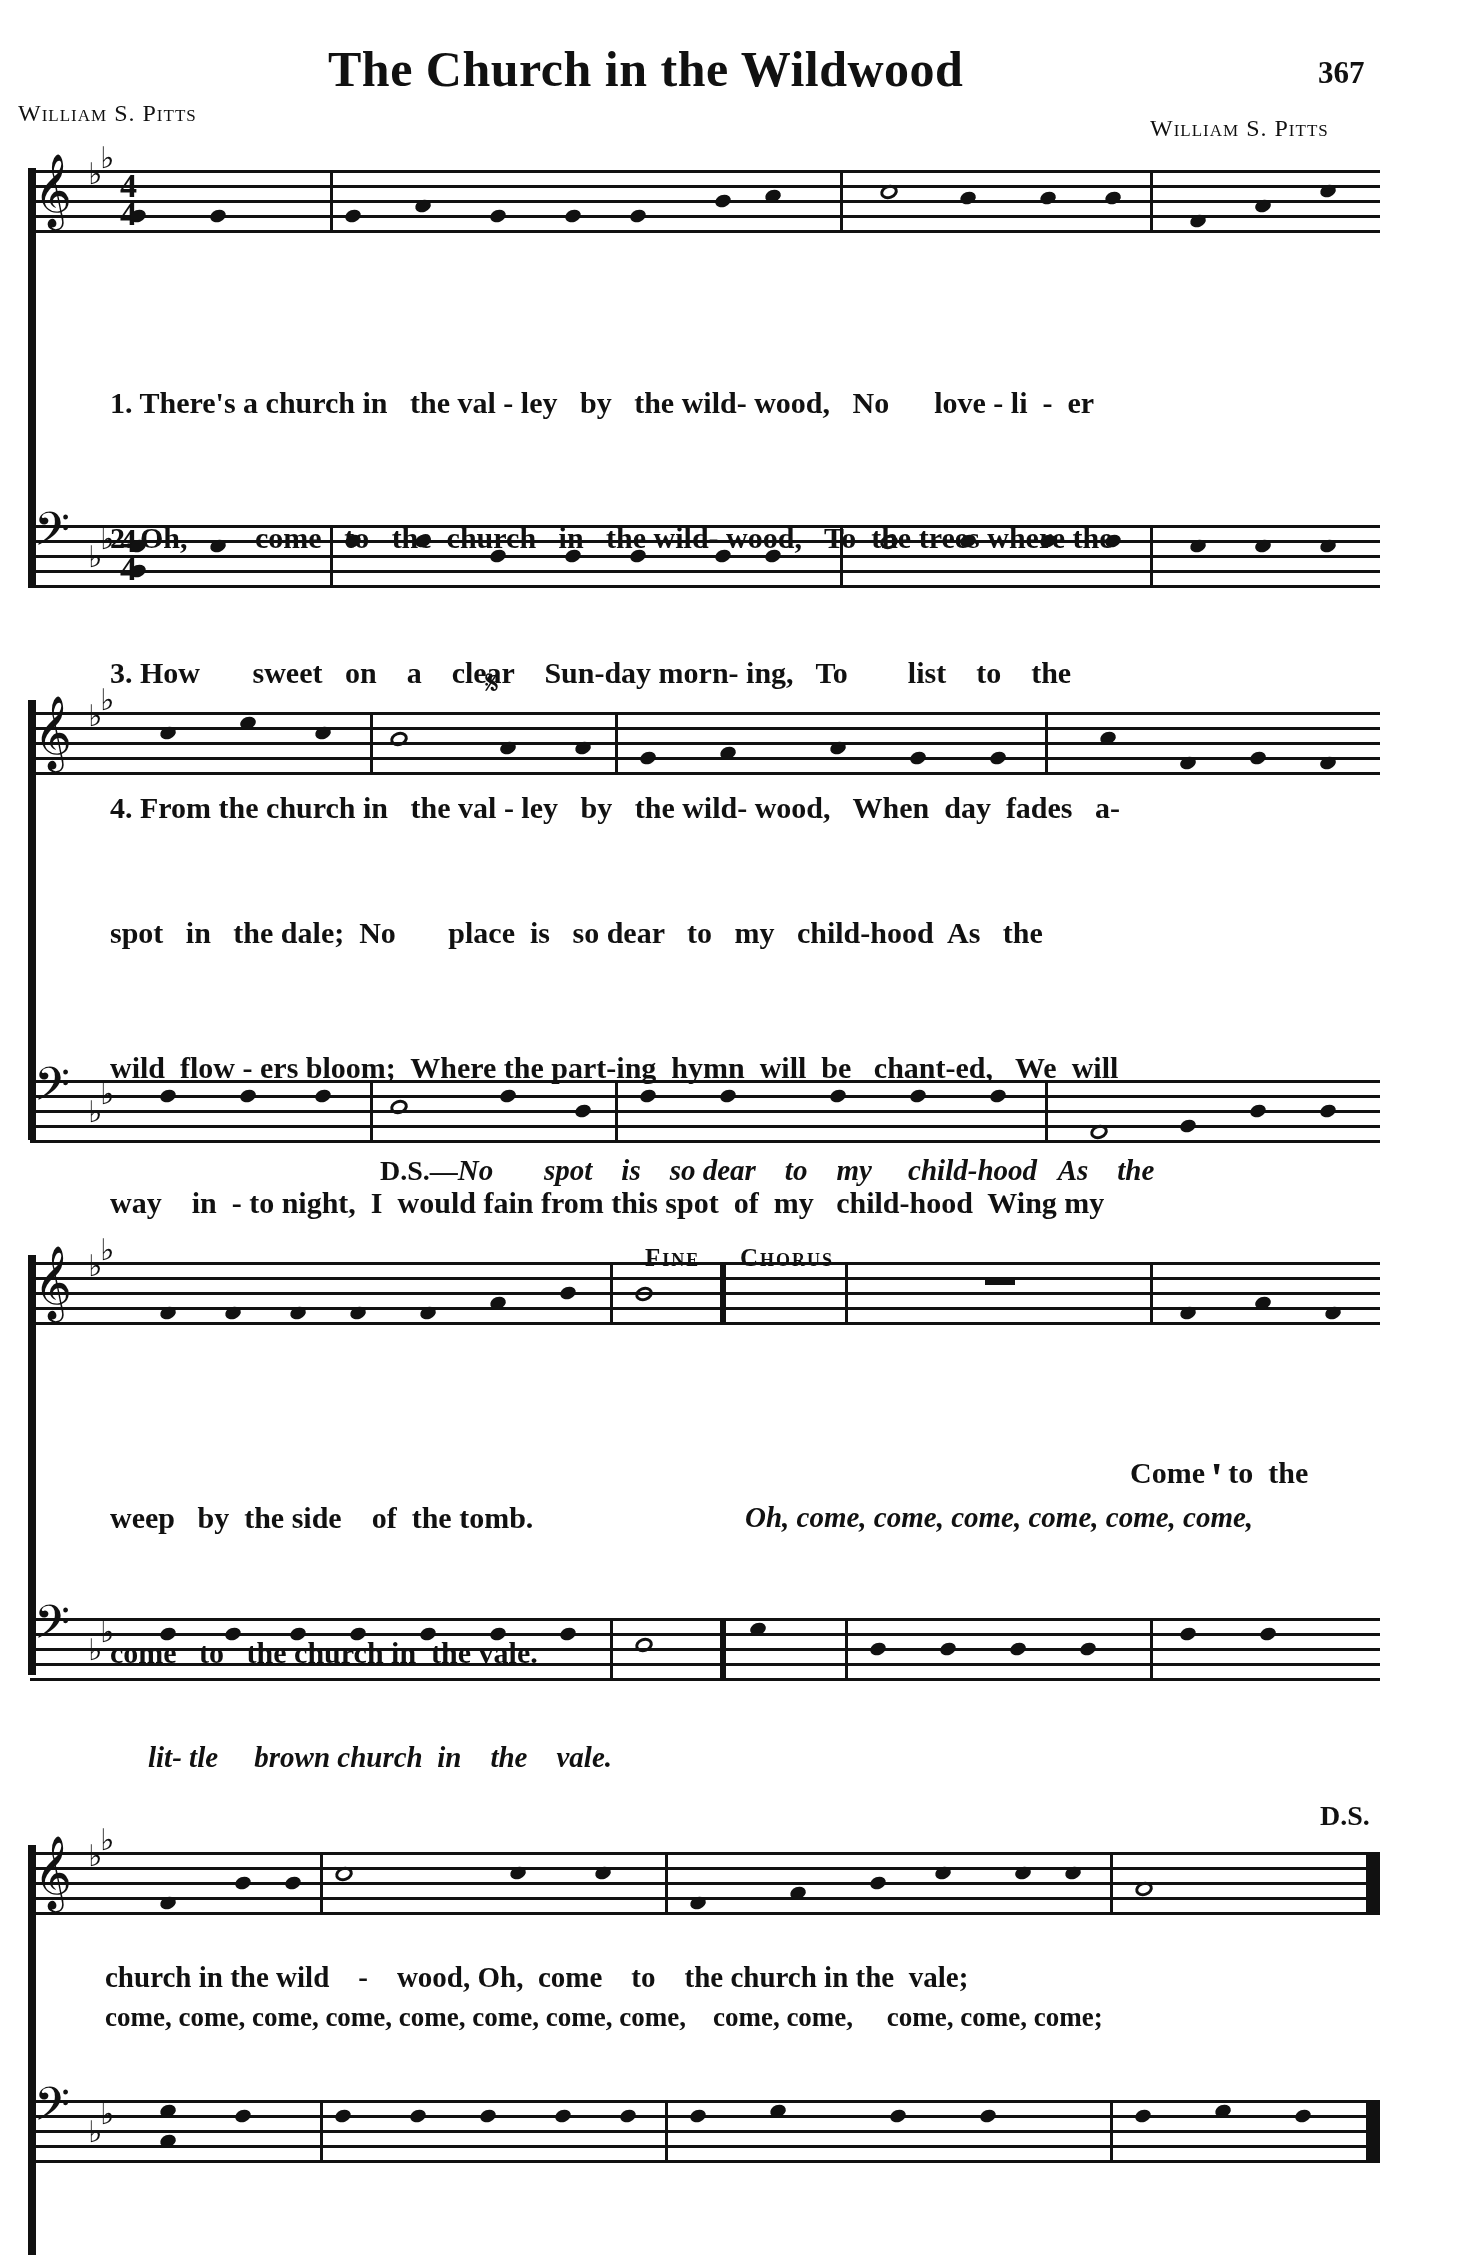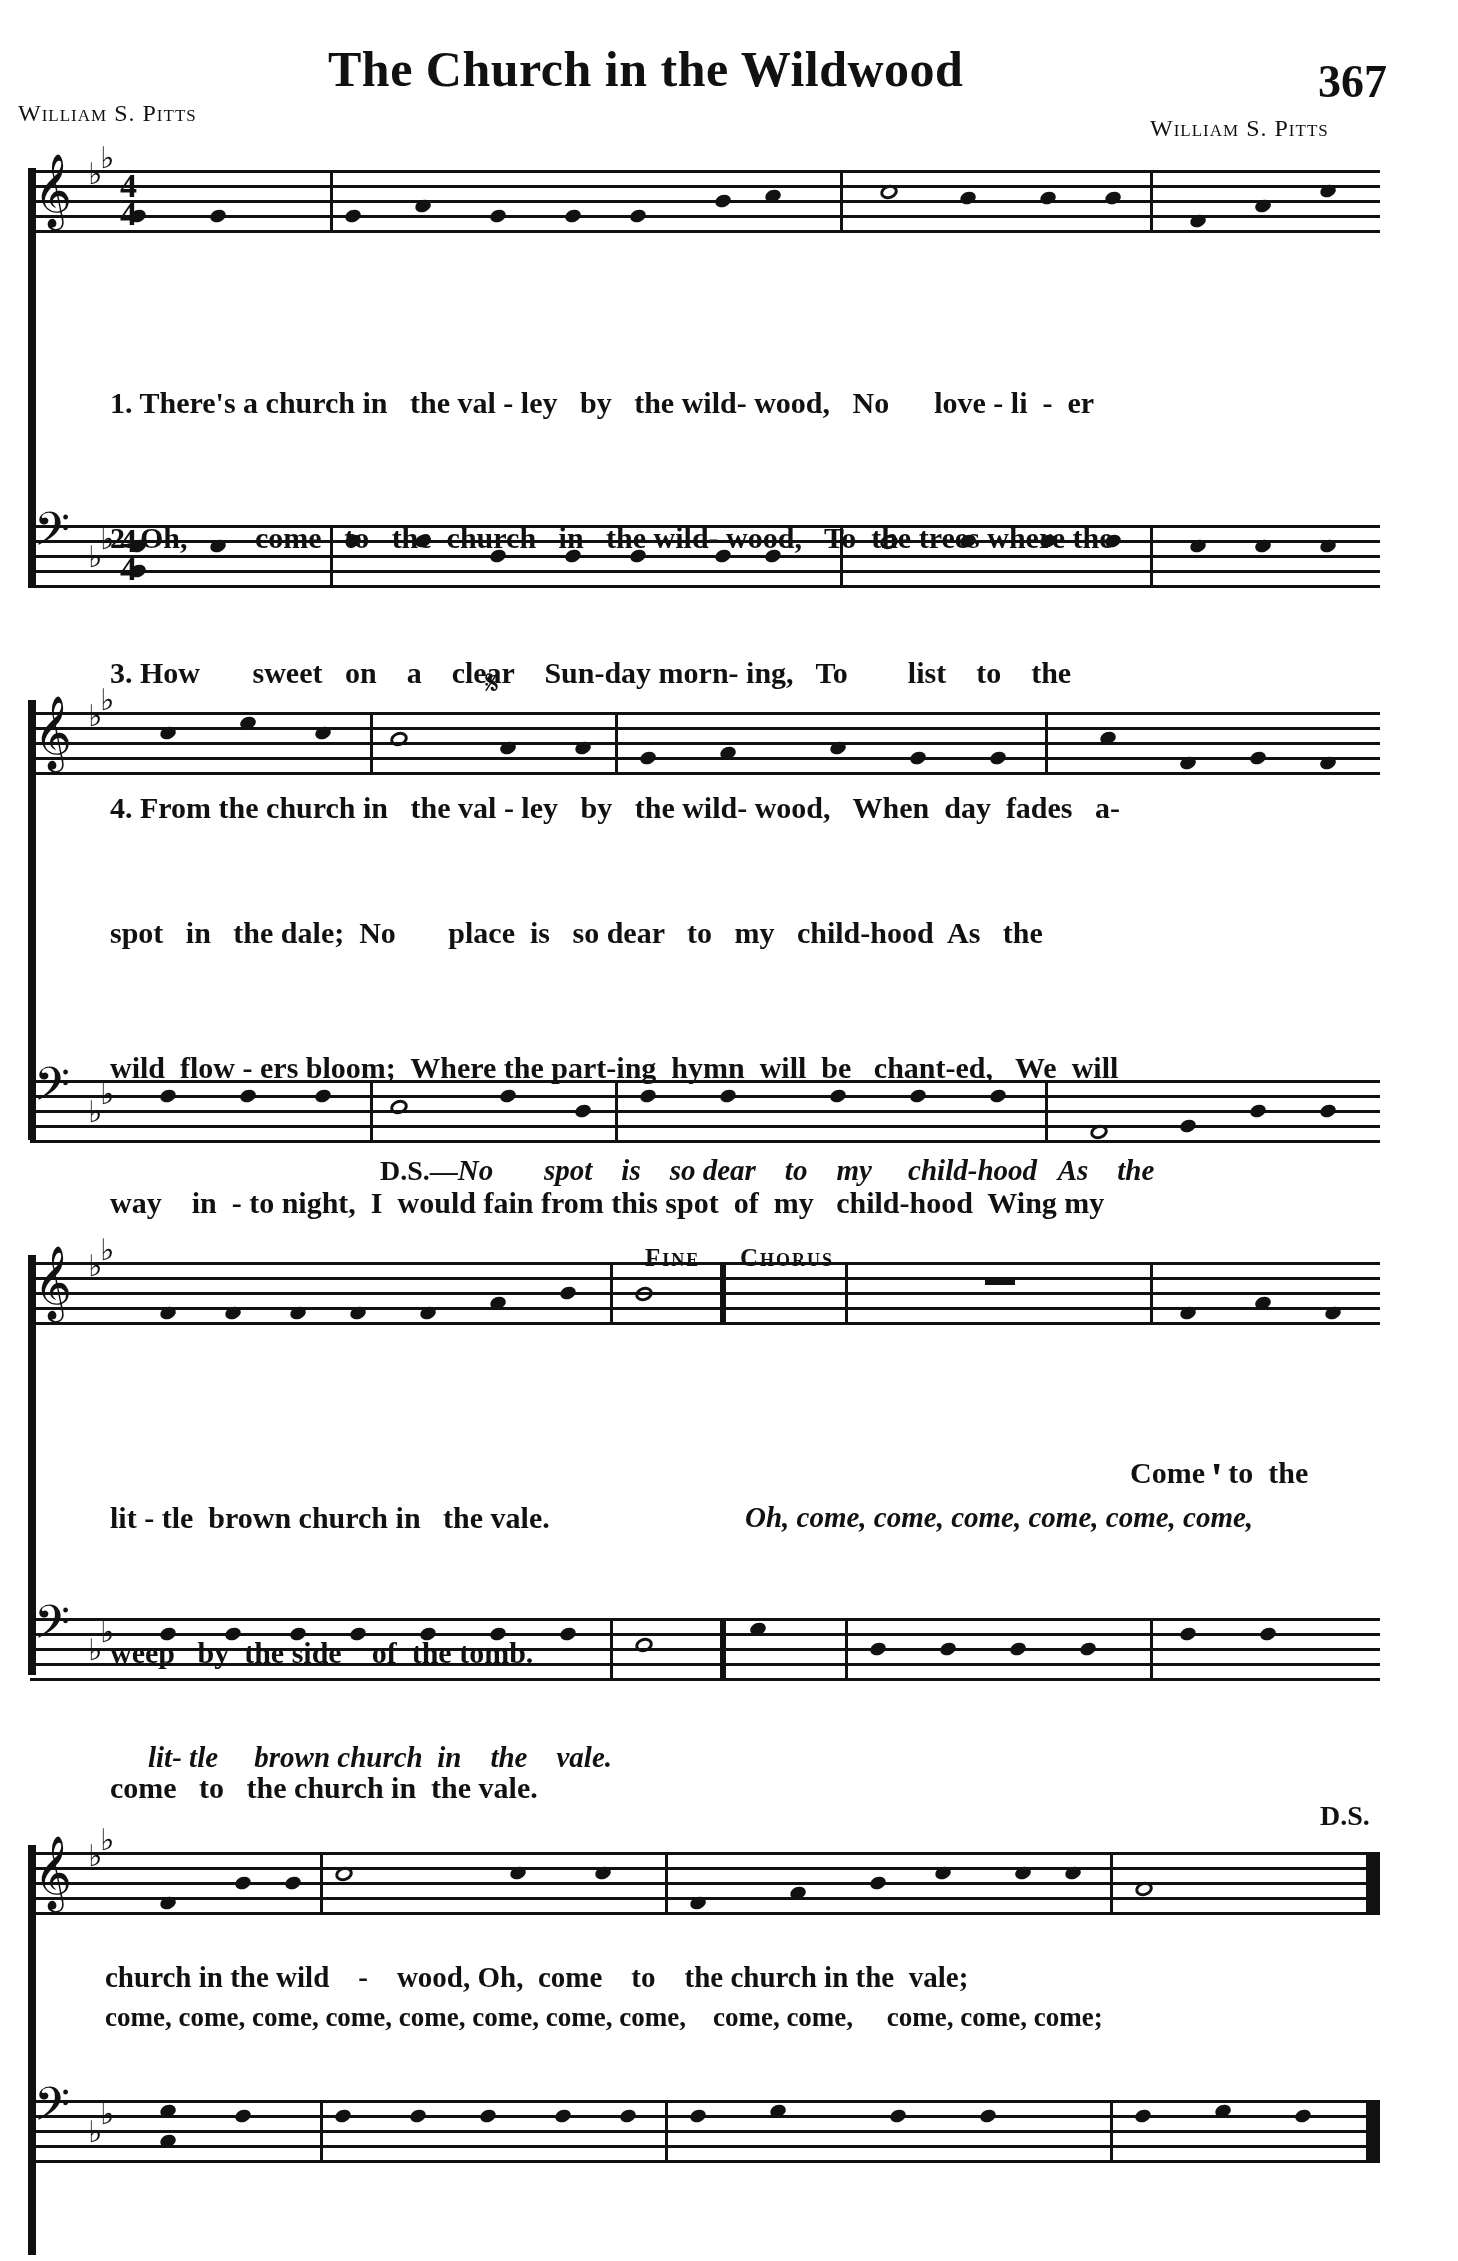--- a/index.html
+++ b/index.html
@@ -1,19 +1,19 @@
 <!DOCTYPE html>
 <html><head>
 <meta charset="utf-8">
 <style>
   html, body { margin: 0; padding: 0; background: #ffffff; }
   body { width: 1458px; height: 2261px; position: relative; overflow: hidden; color: #111; font-family: "Liberation Serif", "DejaVu Serif", serif; }
   .abs { position: absolute; }
   .title { left: 328px; top: 40px; font-size: 50px; font-weight: bold; letter-spacing: 0.5px; white-space: nowrap; font-family: "Liberation Serif", serif; }
-  .hymn-no { left: 1318px; top: 55px; font-size: 46px; font-weight: bold; text-align: center; }
+  .hymn-no { left: 1318px; top: 55px; font-size: 31px; font-weight: bold; text-align: center; }
   .author { font-variant: small-caps; font-size: 24px; letter-spacing: 1px; white-space: nowrap; }
   .author-left { left: 18px; top: 100px; }
   .author-right { left: 1150px; top: 115px; }
 
   
   .staff { position: absolute; left: 30px; width: 1350px; height: 60px; }
   .staff .line { position: absolute; left: 0; right: 0; height: 3px; background: #111; }
   .staff .bar { position: absolute; top: 0; width: 3px; height: 63px; background: #111; }
   .staff .clef { position: absolute; left: 4px; font-size: 64px; line-height: 1; font-family: "DejaVu Sans", sans-serif; }
   .staff .keysig { position: absolute; font-size: 30px; font-family: "DejaVu Sans", sans-serif; }
@@ -213,21 +213,20 @@
     <div class="note" style="left:460px; top:35px"></div>
     <div class="note" style="left:530px; top:25px"></div>
   <div class="note half" style="left:605px; top:25px"></div>
   <div style="position:absolute; left:955px; top:15px; width:30px; height:8px; background:#111;"></div>
   <div class="note" style="left:1150px; top:45px"></div>
     <div class="note" style="left:1225px; top:35px"></div>
     <div class="note" style="left:1295px; top:45px"></div>
 </div>
 
 <div class="lyrics" style="top:1405px; width:560px;">
-  <div>lit - tle  brown church in   the vale.</div>
   <div>weep   by  the side    of  the tomb.</div>
   <div>come   to   the church in  the vale.</div>
 </div>
 <div class="lyrics" style="top:1450px; left:1130px; width:260px;">Come ꞌ to  the</div>
 <div class="lyrics tight" style="top:1495px; left:745px; width:640px;font-style:italic;">Oh, come, come, come, come, come, come,</div>
 
 <div class="staff" style="top:1618px;">
   <div class="line" style="top:0"></div>
     <div class="line" style="top:15px"></div>
     <div class="line" style="top:30px"></div>

